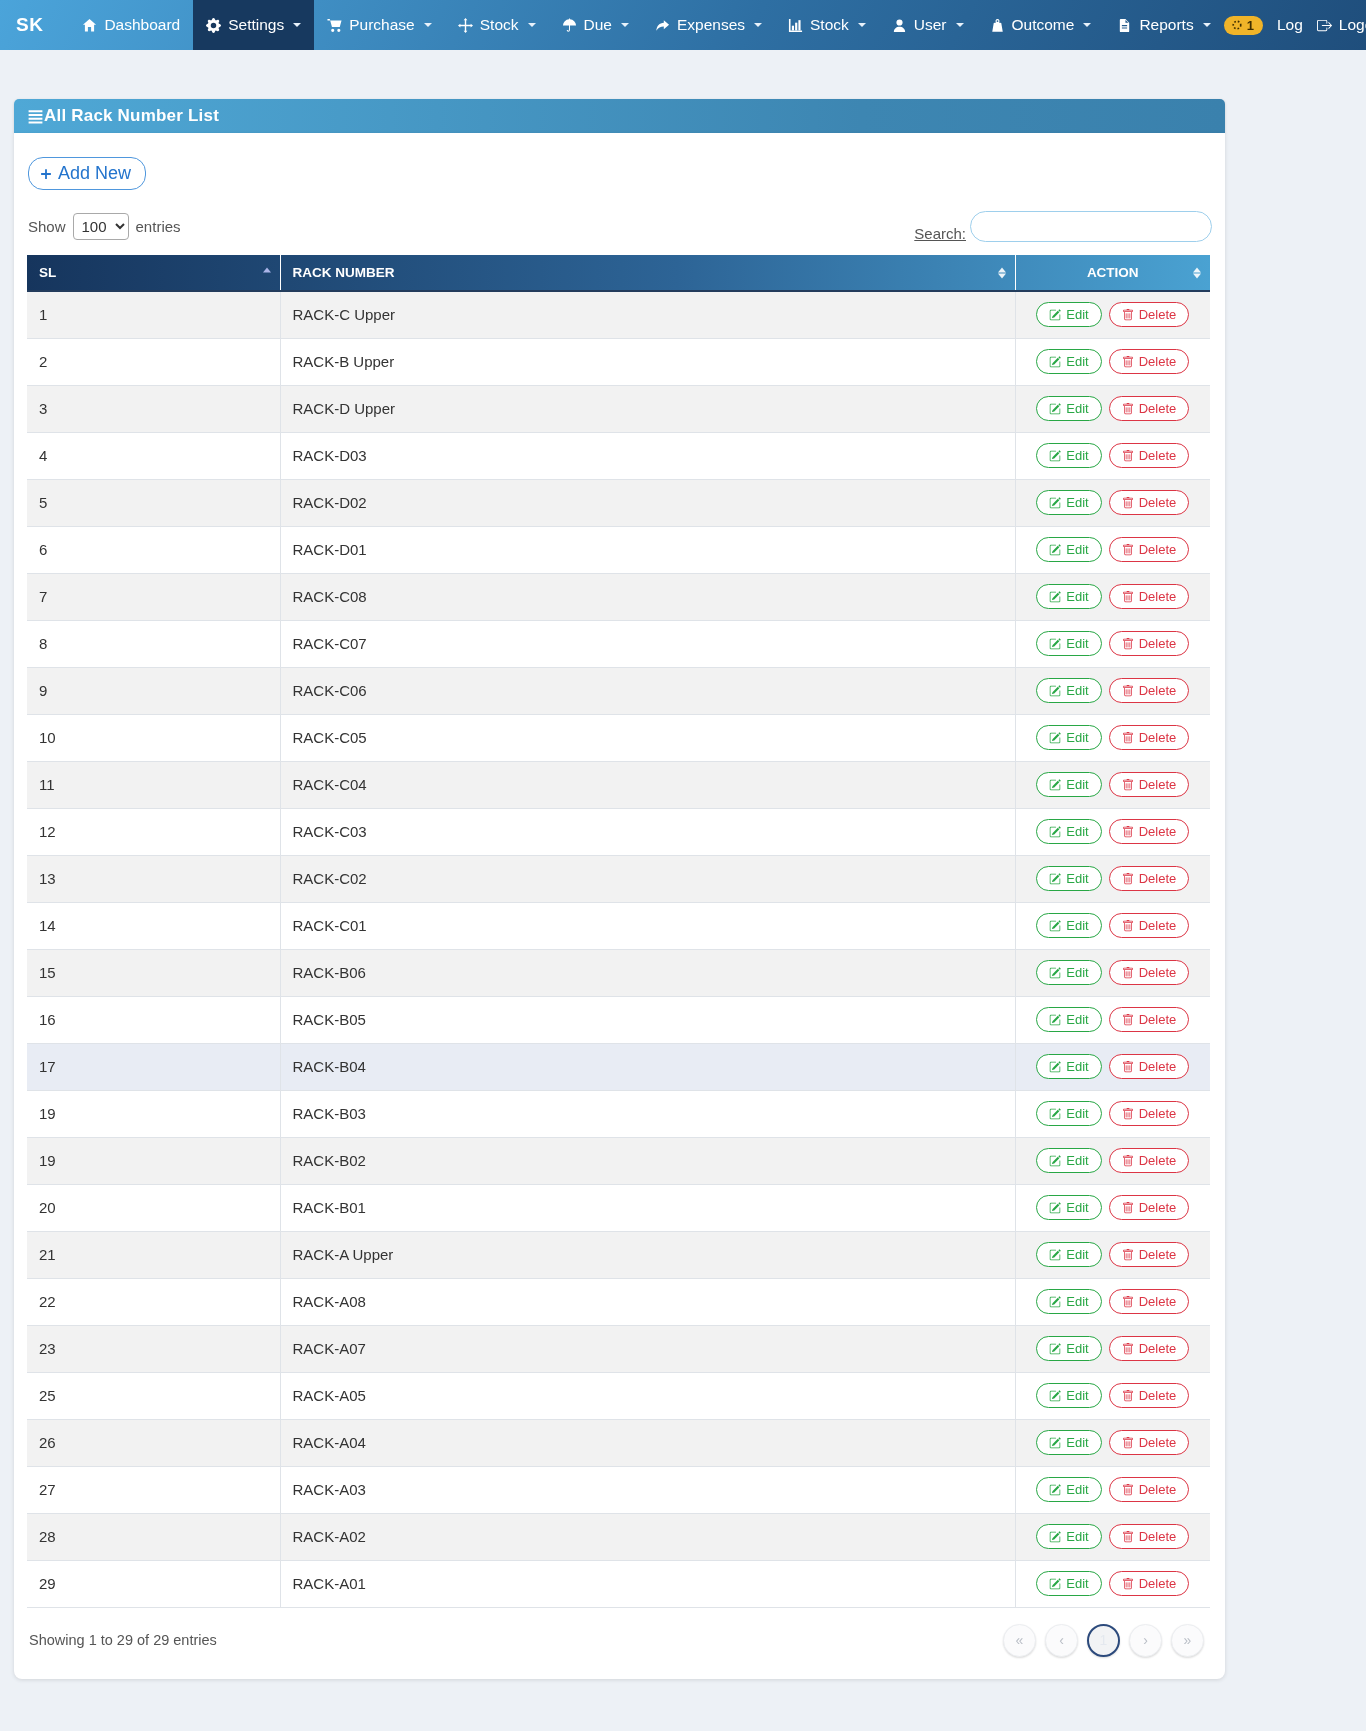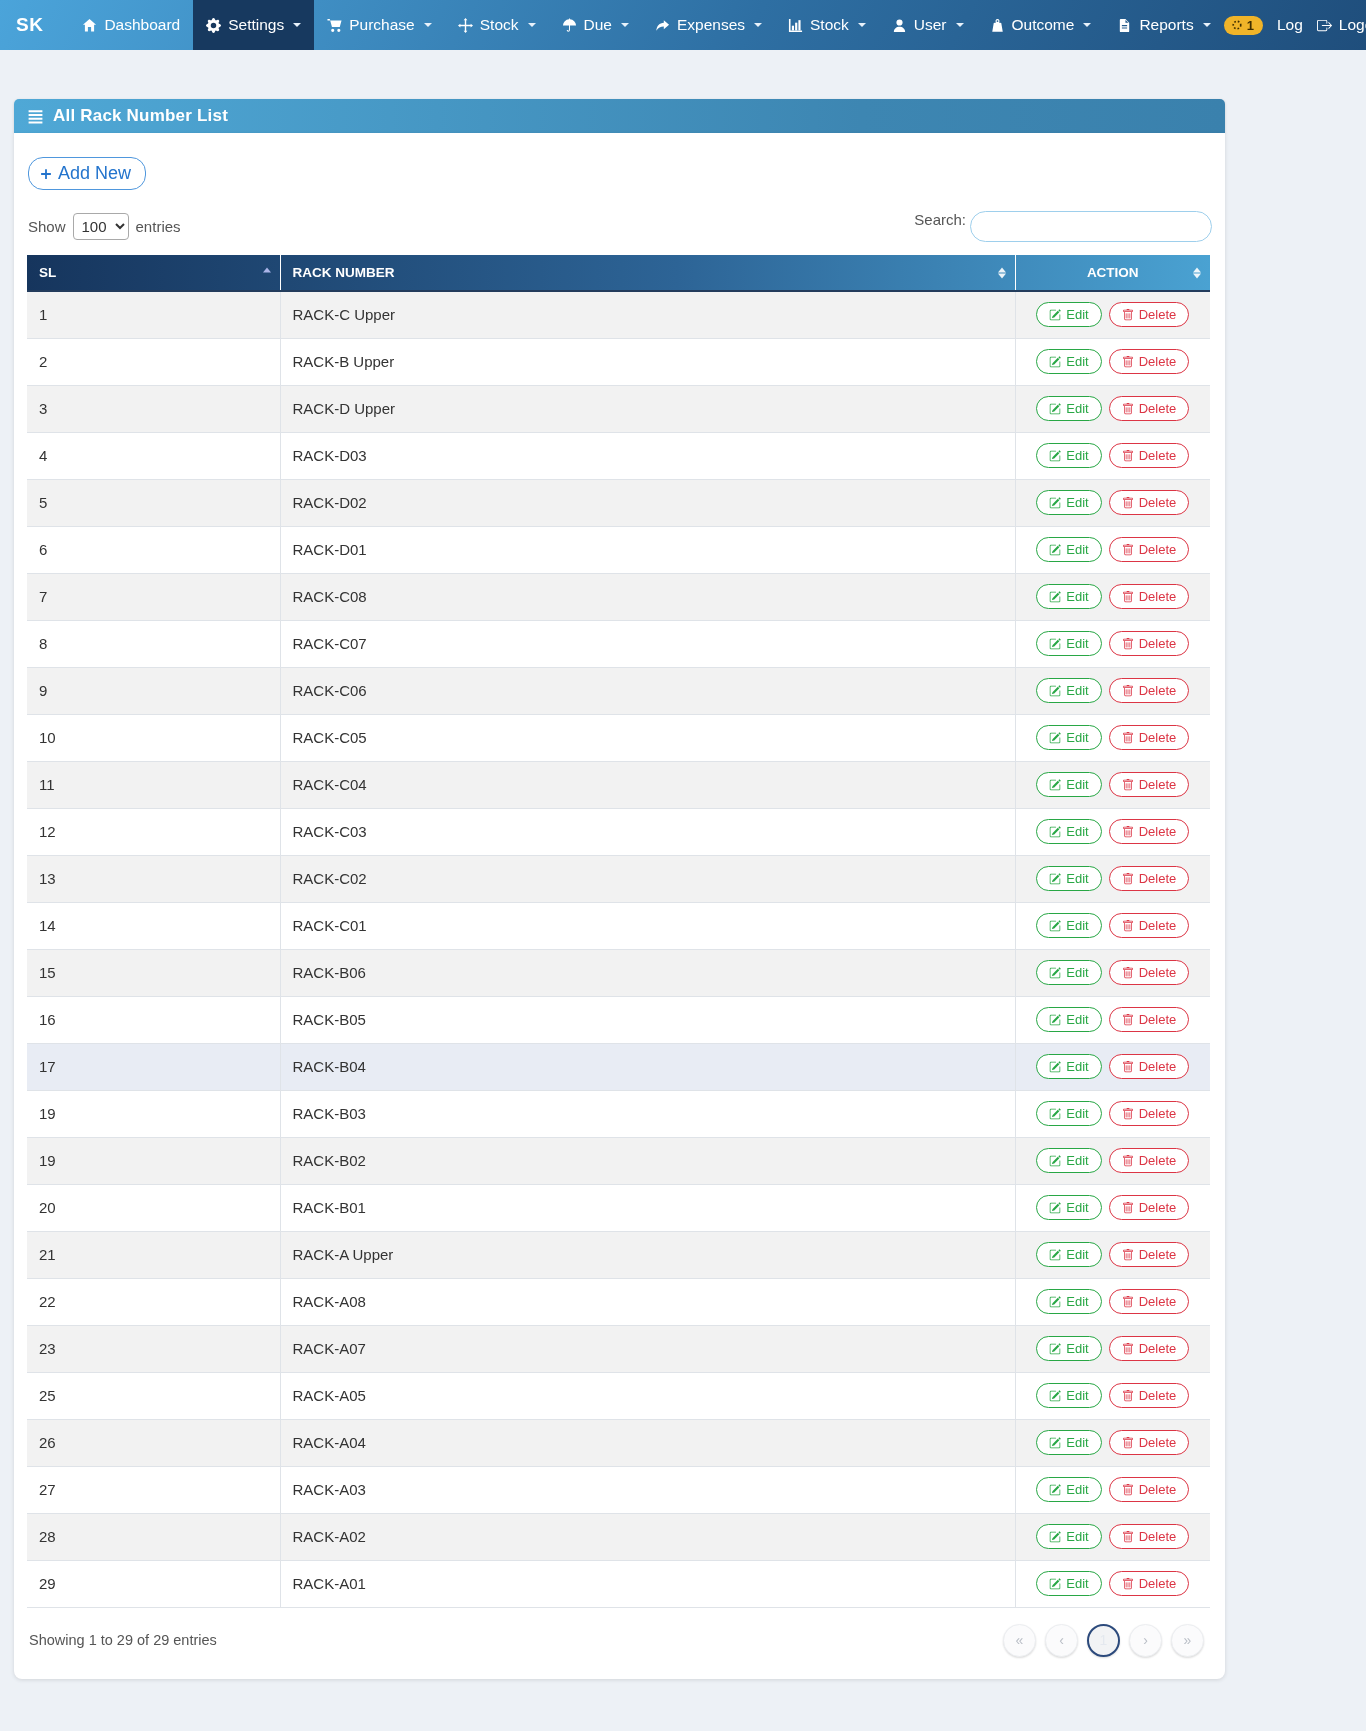--- a/index.html
+++ b/index.html
@@ -26,21 +26,21 @@
     display:inline-flex; align-items:center; gap:4px; cursor:pointer;
   }
   .log-badge svg { width:12px; height:12px; stroke:#6b5200; }
   .nav-link { color:#fff; font-size:15.5px; cursor:pointer; display:inline-flex; align-items:center; gap:7px; text-decoration:none; }
   .nav-link svg { width:15px; height:15px; fill:#fff; }
 
   
   .page-header {
     width:1211px; margin:49px 0 0 14px; height:34px; border-radius:5px 5px 0 0;
     background:linear-gradient(to right, #4fa8d6 0%, #3d86b2 70%, #3a81ad 100%);
-    display:flex; align-items:center; gap:9px; padding:0 13px; color:#fff;
+    display:flex; align-items:center; gap:0; padding:0 13px; color:#fff;
     box-shadow:0 1px 3px rgba(0,0,0,.15);
   }
   .page-header svg { width:17px; height:17px; fill:#fff; }
   .page-header h1 { font-size:17px; font-weight:bold; letter-spacing:.2px; }
 
   
   .card {
     width:1211px; margin-left:14px; background:#fff; border-radius:0 0 8px 8px;
     box-shadow:0 1px 4px rgba(0,0,0,.12); padding:24px 13px 14px 13px;
   }
@@ -48,21 +48,21 @@
     display:inline-flex; align-items:center; gap:6px; margin-left:1px;
     background:#fff; border:1px solid #4f97dd; color:var(--link-blue,#2374cd);
     border-radius:15px; padding:5px 14px 5px 11px; font-size:18px; cursor:pointer;
     font-family:inherit;
   }
   .add-new svg { width:12px; height:12px; fill:var(--link-blue,#2374cd); }
 
   .table-controls { display:flex; justify-content:space-between; align-items:center; margin:21px 0 13px 1px; }
   .length { display:flex; align-items:center; gap:7px; font-size:15px; color:#555; }
   .length select { font-size:15px; padding:3px 4px; border:1px solid #a9a9a9; border-radius:4px; color:#333; background:#fff; font-family:inherit; }
-  .search { display:flex; align-items:flex-start; gap:4px; font-size:15px; color:#555; }
+  .search { display:flex; align-items:flex-end; gap:4px; font-size:15px; color:#555;text-decoration:underline; }
   .search input {
     width:242px; height:31px; border:1px solid #9ecfec; border-radius:16px;
     padding:0 14px; font-size:14px; outline:none; color:#333; font-family:inherit;
   }
 
   
   table { width:1183px; border-collapse:collapse; }
   thead th {
     color:#fff; font-size:13.5px; font-weight:bold; text-align:left;
     padding:10px 12px; position:relative; cursor:pointer;

